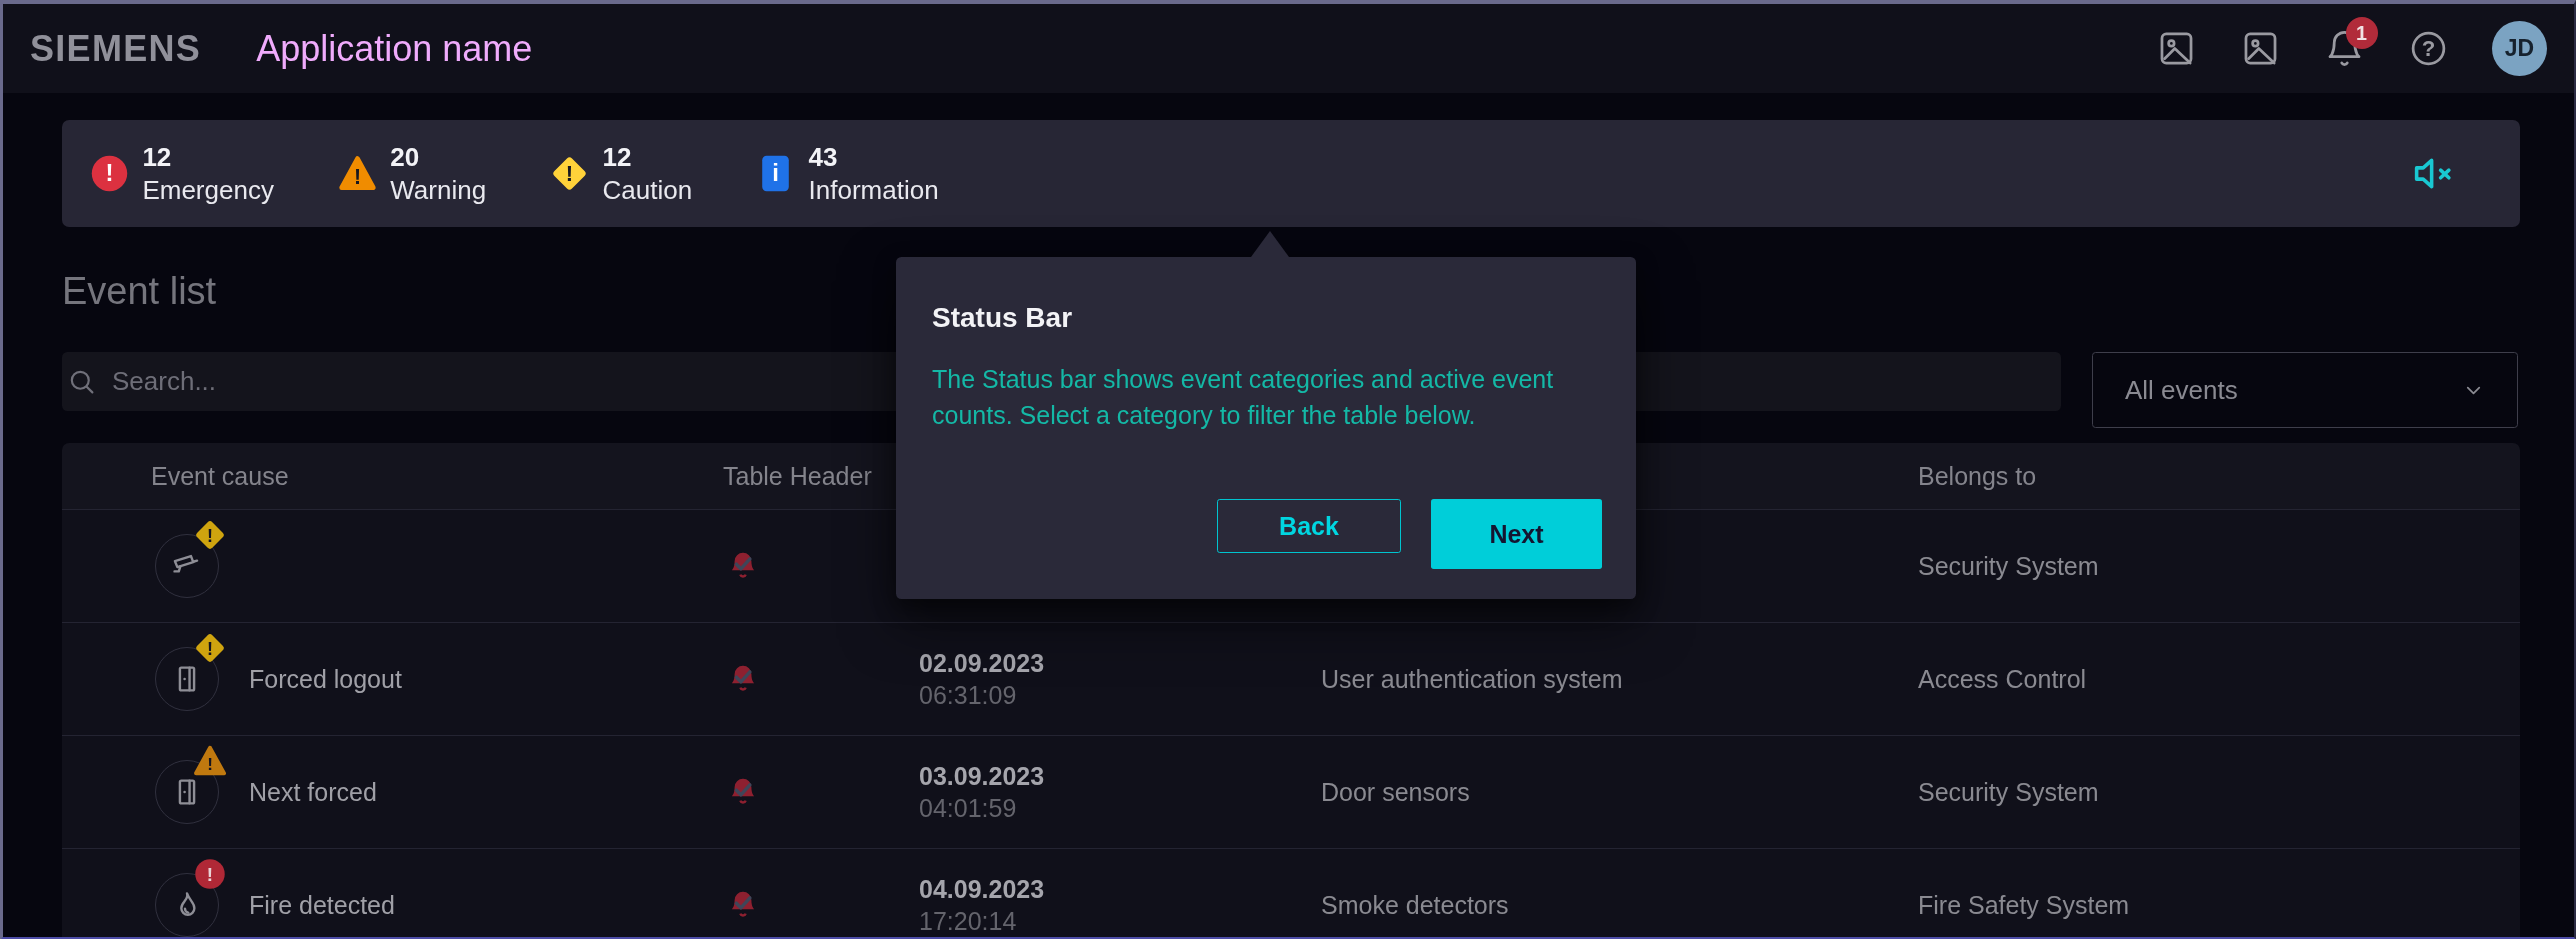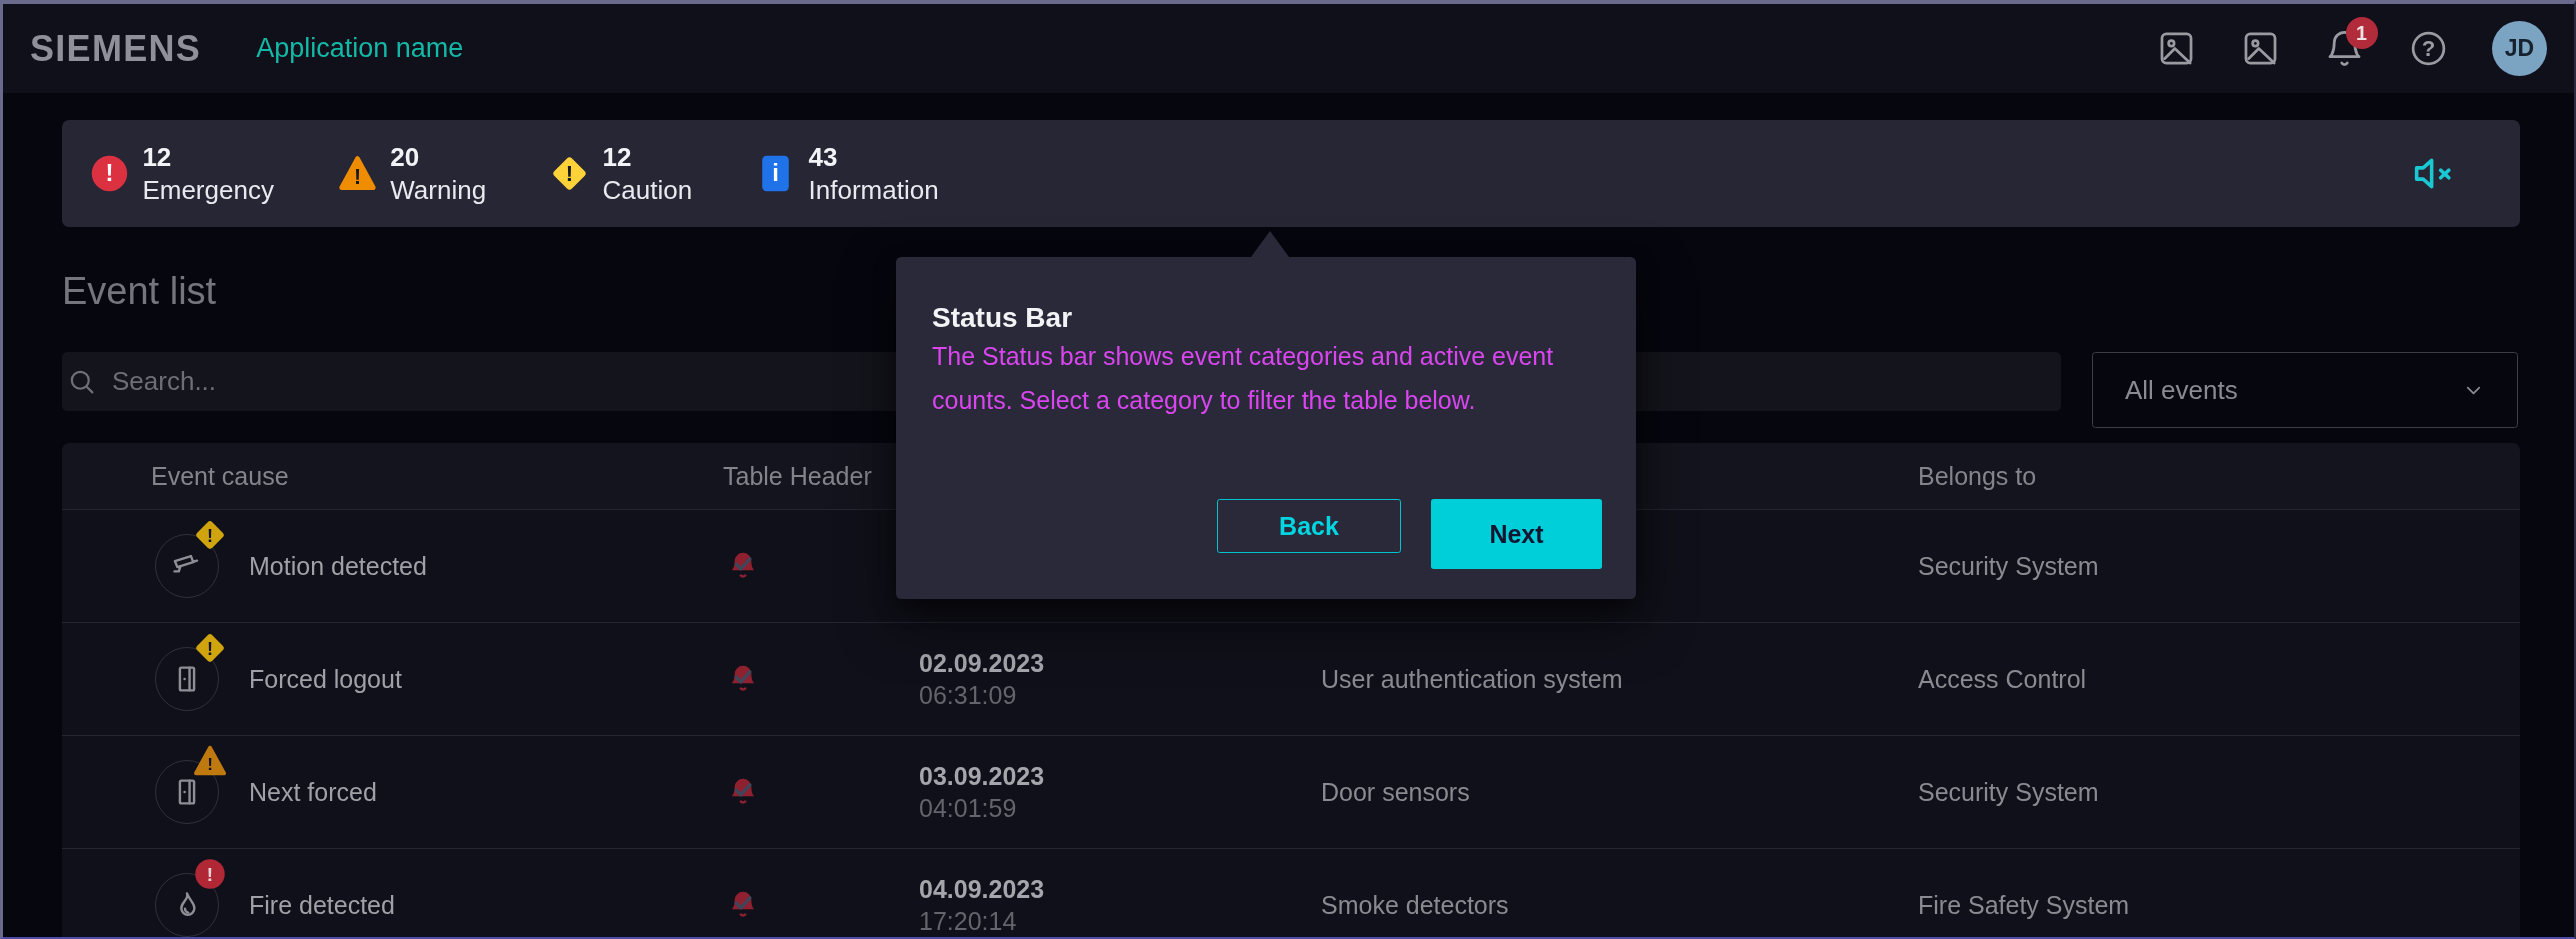--- a/index.html
+++ b/index.html
@@ -10,21 +10,21 @@
     background:#06060f;
     border-top:4.5px solid #6a6a8c; border-left:3.6px solid #6a6a8c;
     border-bottom:3.6px solid #4d4da8; border-right:2.7px solid #2c2c44;
   }
   svg{ display:block; font-family:inherit; }
 
   
   .app-header{ position:absolute; top:0; left:0; right:0; height:89px;
     background:#10101a; display:flex; align-items:center; padding:0 27px; }
   .brand{ font-size:36px; font-weight:800; letter-spacing:1.3px; color:#90909a; }
-  .app-name{ margin-left:55px; font-size:27px; color:#14b8a6; }
+  .app-name{ margin-left:55px; font-size:36px; color:#f0abfc; }
   .header-right{ margin-left:auto; display:flex; align-items:center; gap:43px; }
   .hicon-btn{ position:relative; width:41px; height:41px; display:flex; align-items:center; justify-content:center; cursor:pointer; }
   .badge-dot{ position:absolute; top:-10.7px; right:-12.5px; width:32px; height:32px; border-radius:50%;
     background:#b12b3a; color:#f1e2e4; font-size:19.7px; font-weight:700;
     display:flex; align-items:center; justify-content:center; }
   .avatar{ width:55px; height:55px; border-radius:50%; background:#7ba3c2; color:#16222e;
     font-size:23px; font-weight:700; display:flex; align-items:center; justify-content:center; cursor:pointer; }
 
   
   .status-bar{ position:absolute; left:59px; top:116px; width:2458px; height:107px;
@@ -71,21 +71,21 @@
   .tour-popup{ position:absolute; left:893px; top:253px; width:740px; height:342px;
     background:#2a2939; border-radius:5.4px; padding:32px 36px 30px 36px;
     box-shadow:0 23px 54px rgba(0,0,0,.55), 0 7.1px 21.4px rgba(0,0,0,.4); }
   .tour-arrow{ position:absolute; top:-26px; left:355px; width:0; height:0;
     border-left:19px solid transparent; border-right:19px solid transparent;
     border-bottom:26px solid #2a2939; }
   .tour-topline{ display:flex; align-items:flex-start; justify-content:space-between; }
   .tour-step{ font-size:24px; color:#c6c6d0; }
   .tour-close{ cursor:pointer; margin-top:1.8px; }
   .tour-title{ margin-top:12.5px; font-size:28px; font-weight:700; color:#f3f3f6; }
-  .tour-body{ width:675px; font-size:25px; line-height:44px; color:#d946ef; }
+  .tour-body{ margin-top:27px; width:675px; font-size:25px; line-height:36px; color:#14b8a6; }
   .tour-buttons{ position:absolute; right:34px; bottom:30px; display:flex; gap:30px; }
   .btn-back{ width:184px; height:54px; background:transparent; border:1.8px solid #00c4cf; border-radius:2.7px;
     color:#00d6e1; font-size:25px; font-weight:600; font-family:inherit; cursor:pointer; }
   .btn-next{ width:171px; height:70px; background:#00ced9; border:none; border-radius:2.7px;
     color:#141631; font-size:25px; font-weight:700; font-family:inherit; cursor:pointer; }
 </style>
 </head>
 <body>
 
 <div id="screen">
@@ -204,21 +204,20 @@
         <svg width="34" height="34" viewBox="0 0 24 24" fill="none" stroke="#8e8e96" stroke-width="1.7" stroke-linecap="round" stroke-linejoin="round">
           <path d="M3.5 8.6 14.8 5l1.6 4.3L5.2 12.8Z"></path>
             <path d="M7.3 12.2 6.2 15.8H3.2"></path>
             <path d="M16.4 9l2.7-.8"></path>
         </svg>
       </div>
       <svg class="sev-badge" width="36" height="36" viewBox="0 0 44 44">
         <rect x="9" y="9" width="26" height="26" rx="4" transform="rotate(45 22 22)" fill="#cfa40f"></rect>
         <text x="22" y="30" text-anchor="middle" font-size="22" font-weight="800" fill="#141420">!</text>
       </svg>
-      <span class="event-name">Motion detected</span>
       <div class="ack-cell">
         <svg width="36" height="36" viewBox="0 0 24 24">
           <path fill="#8e2030" d="M12 3.2a5.6 5.6 0 0 0-5.6 5.6c0 4.6-1.9 6-1.9 6h15s-1.9-1.4-1.9-6A5.6 5.6 0 0 0 12 3.2Z"></path>
           <path d="M10.2 17.7a1.9 1.9 0 0 0 3.6 0" fill="none" stroke="#8e2030" stroke-width="1.6"></path>
           <path d="M7.6 10.8l3 3.1 6-6.6" fill="none" stroke="#3f4659" stroke-width="2.3" stroke-linecap="round" stroke-linejoin="round"></path>
         </svg>
       </div>
       <div class="date-cell">
         <span class="date-main">01.</span>
         <span class="date-time">14:</span>

